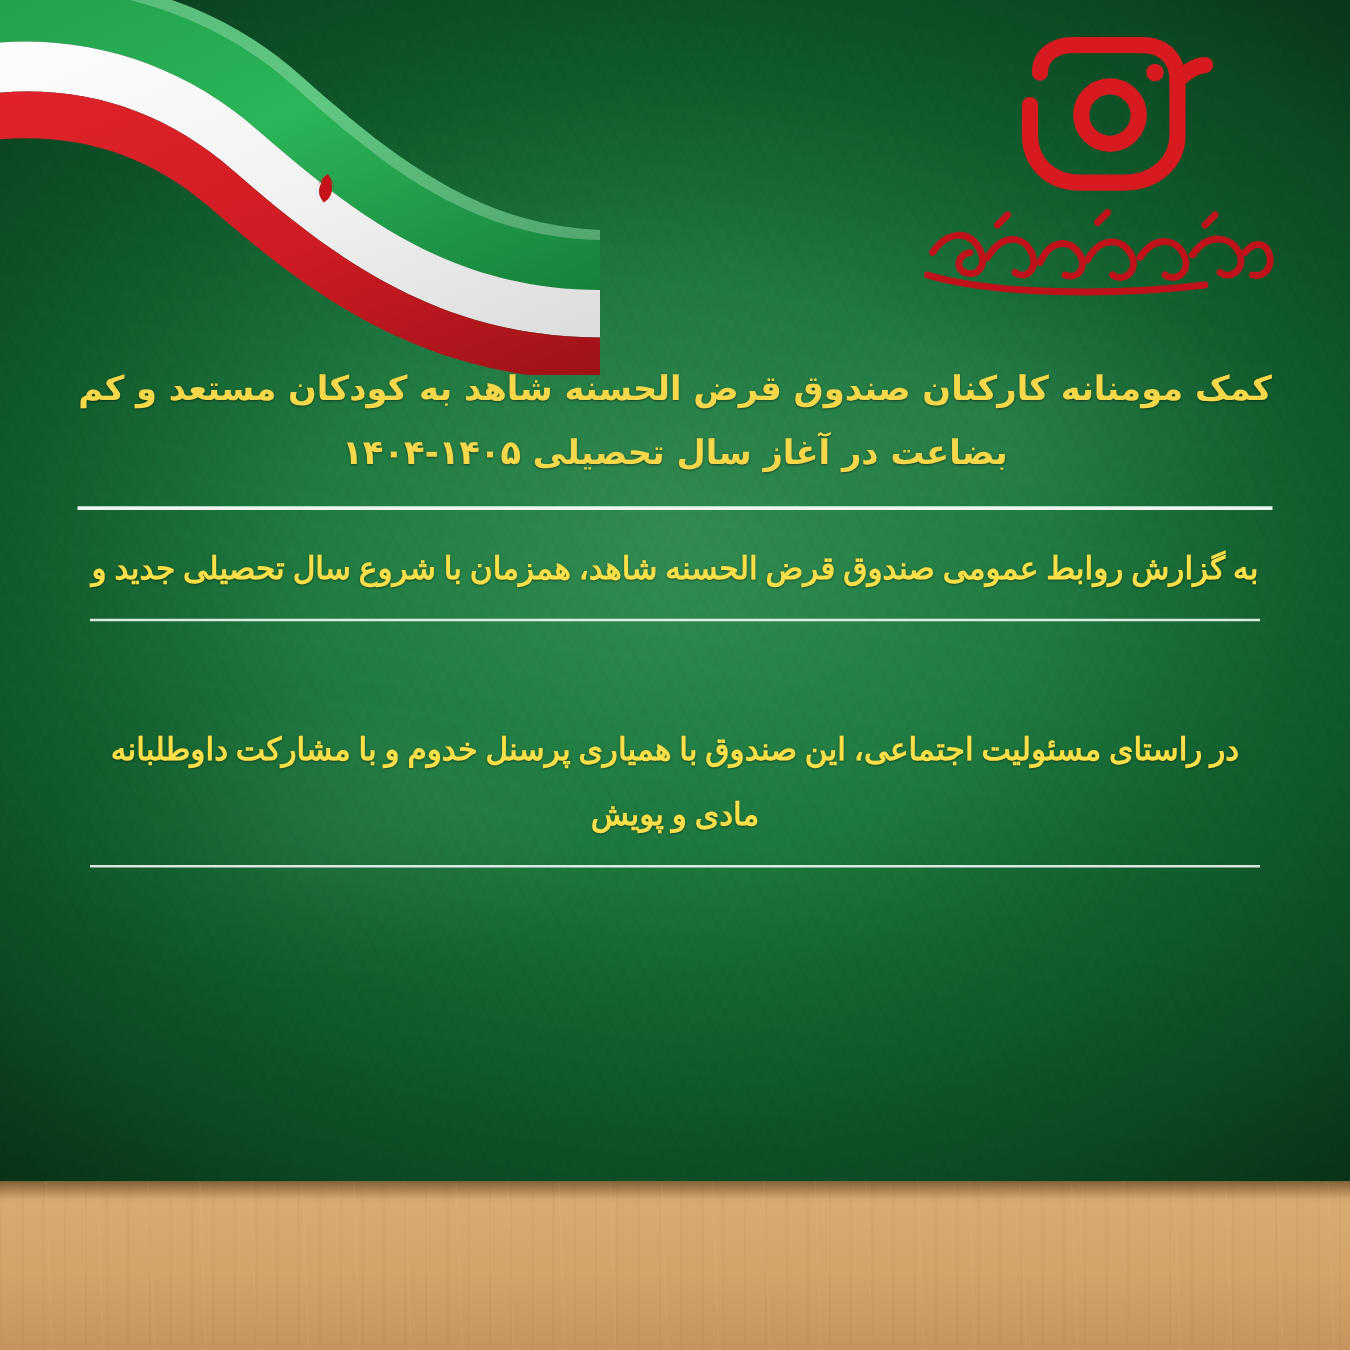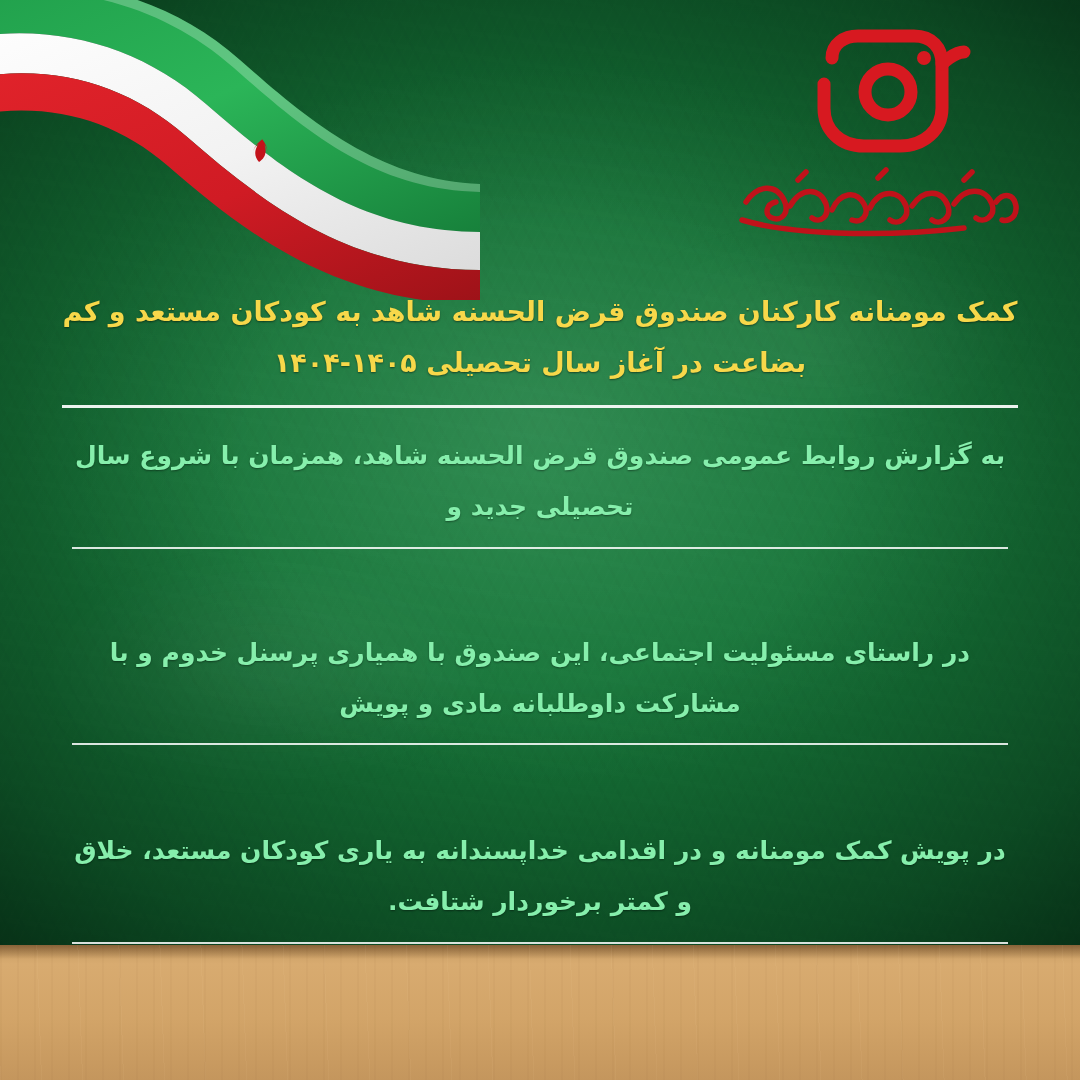--- a/index.html
+++ b/index.html
@@ -139,28 +139,29 @@
     right: 72px;
     top: 430px;
     bottom: 190px;
     display: flex;
     flex-direction: column;
     justify-content: flex-start;
     gap: 56px;
     direction: rtl;
   }
   .para {
-    color: #86efac;
+    color: #fde047;
     font-size: 25px;
     line-height: 2.05;
     text-align: center;
     font-weight: 600;
     text-shadow: 0 1px 2px rgba(0,0,0,.40);
     border-bottom: 2px solid rgba(255,255,255,.85);
     padding-bottom: 14px;
+    font-family: Liberation Serif, serif;
   }
   .para.p2 { margin-top: 22px; }
   .para.p3 { margin-top: 24px; }
 </style>
 </head>
 <body>
 
 <div class="poster">
 
   <div class="board">
@@ -228,16 +229,15 @@
         <path d="M236,18 L244,10"></path>
       </g>
     </svg>
   </div>
 
   <div class="headline">کمک مومنانه کارکنان صندوق قرض الحسنه شاهد به کودکان مستعد و کم بضاعت در آغاز سال تحصیلی ۱۴۰۵-۱۴۰۴</div>
 
   <div class="body-block">
     <div class="para p1">به گزارش روابط عمومی صندوق قرض الحسنه شاهد، همزمان با شروع سال تحصیلی جدید و</div>
     <div class="para p2">در راستای مسئولیت اجتماعی، این صندوق با همیاری پرسنل خدوم و با مشارکت داوطلبانه مادی و پویش</div>
-    <div class="para p3">در پویش کمک مومنانه و در اقدامی خداپسندانه به یاری کودکان مستعد، خلاق و کمتر برخوردار شتافت.</div>
   </div>
 
 </div>
 
 </body></html>

